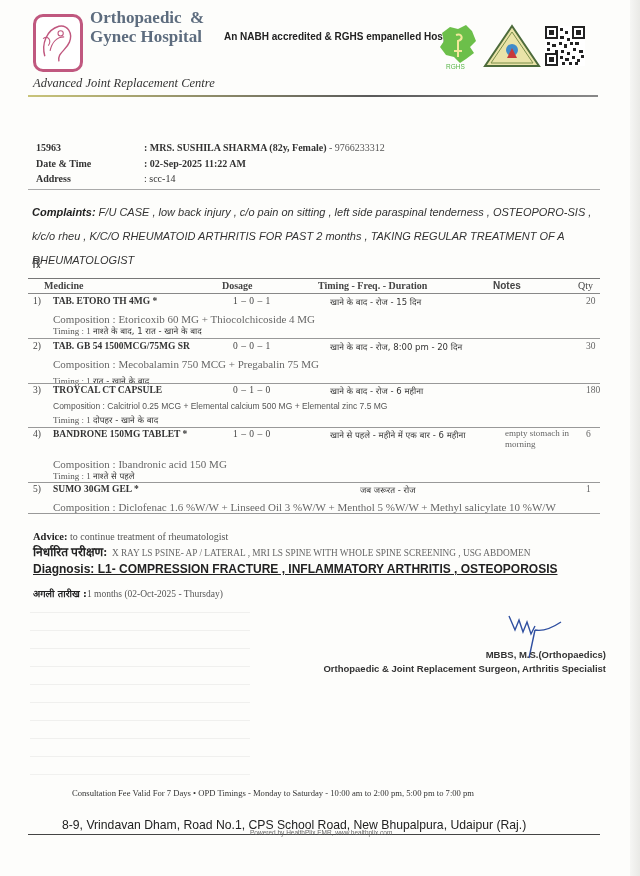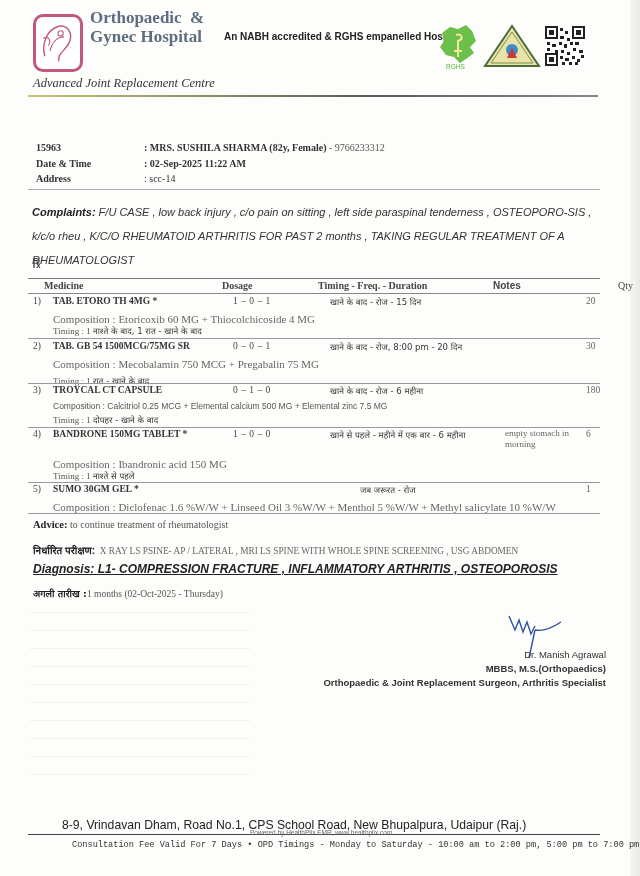--- a/index.html
+++ b/index.html
@@ -55,46 +55,46 @@
 
     
     .med-head-line { position: absolute; left: 28px; top: 278px; width: 572px; height: 1px; background: #777; }
     .med-head { position: absolute; left: 28px; top: 279px; width: 572px; height: 14px;
       font-size: 10px; font-weight: bold; color: #444; }
     .med-head span { position: absolute; top: 1px; white-space: nowrap; }
     .col-h-med { left: 16px; }
     .col-h-dose { left: 194px; }
     .col-h-time { left: 290px; }
     .col-h-notes { left: 465px; font-family: "Liberation Sans", sans-serif; font-size: 10px; }
-    .col-h-qty { left: 550px; font-weight: normal; margin-left: 40px; }
+    .col-h-qty { left: 550px; font-weight: normal; }
     .med-head-line2 { position: absolute; left: 28px; top: 293px; width: 572px; height: 1px; background: #888; }
 
     .med { position: absolute; left: 28px; width: 572px; font-size: 9.5px; color: #333; }
     .med .idx { position: absolute; left: 5px; top: 2px; font-size: 9.5px; color: #444; }
     .med .name { position: absolute; left: 25px; top: 2px; font-weight: bold; font-size: 9.5px;
       white-space: nowrap; color: #333; }
     .med .dose { position: absolute; left: 205px; top: 2px; white-space: nowrap; color: #444; letter-spacing: 0.5px; }
     .med .timing { position: absolute; left: 302px; top: 2px; white-space: nowrap;
       font-family: "DejaVu Sans", sans-serif; font-size: 8.5px; color: #333; }
     .med .notes { position: absolute; left: 477px; top: 1px; width: 80px; font-size: 9px;
       color: #666; line-height: 11px; }
     .med .qty { position: absolute; left: 558px; top: 2px; width: 14px; text-align: left; color: #666; }
     .med .comp { position: absolute; left: 25px; white-space: nowrap; font-size: 11px; color: #666; }
     .med .comp.big { font-family: "Liberation Sans", sans-serif; font-size: 8.5px; color: #555; }
     .med .tline { position: absolute; left: 25px; white-space: nowrap; font-size: 9px; color: #555; }
     .med .tline .hi { font-family: "DejaVu Sans", sans-serif; font-size: 8.5px; color: #333; }
     .med .sep { position: absolute; left: 0; width: 572px; height: 1px; background: #999; }
 
     
-    .advice { position: absolute; left: 33px; top: 519px; font-size: 10px; color: #555; white-space: nowrap; }
+    .advice { position: absolute; left: 33px; top: 531px; font-size: 10px; color: #555; white-space: nowrap; }
     .advice b { color: #222; font-size: 10.5px; }
     .tests { position: absolute; left: 33px; top: 543px; font-size: 9.3px; color: #666; white-space: nowrap; }
-    .tests b { font-family: Liberation Sans, sans-serif; color: #222; font-size: 10px; }
+    .tests b { font-family: Liberation Serif, serif; color: #222; font-size: 12px; }
     .diagnosis { position: absolute; left: 33px; top: 562px; font-family: "Liberation Sans", sans-serif;
-      font-style: italic; font-weight: bold; font-size: 12px; color: #222; text-decoration: underline;
+      font-weight: bold; font-size: 12px; color: #222; text-decoration: underline;
       white-space: nowrap; }
     .followup { position: absolute; left: 33px; top: 587px; font-size: 9.5px; color: #555; white-space: nowrap; }
     .followup b { font-family: "DejaVu Sans", sans-serif; color: #222; font-size: 9.5px; }
 
     
     .sig { position: absolute; left: 505px; top: 612px; width: 60px; height: 48px; }
     .doc { position: absolute; right: 34px; top: 648px; text-align: right; font-family: "Liberation Sans", sans-serif;
       color: #333; }
     .doc-name { font-size: 9.5px; line-height: 14px; }
     .doc-qual { font-size: 9.5px; font-weight: bold; line-height: 14px; }
@@ -103,21 +103,21 @@
     
     .ghost { position: absolute; left: 30px; top: 612px; width: 220px; height: 190px; opacity: 0.12; }
     .ghost div { height: 1px; background: #999; margin: 0 0 17px 0; }
 
     
     .foot-addr { position: absolute; left: 62px; top: 818px; font-family: "Liberation Sans", sans-serif;
       font-size: 12.2px; color: #222; white-space: nowrap; }
     .foot-line { position: absolute; left: 28px; top: 834px; width: 572px; height: 1px; background: #444; }
     .foot-powered { position: absolute; left: 250px; top: 829px; font-family: "Liberation Sans", sans-serif;
       font-size: 6.5px; color: #666; white-space: nowrap; }
-    .foot-opd { position: absolute; left: 72px; top: 840px; font-family: Liberation Mono, monospace;
+    .foot-opd { position: absolute; left: 72px; top: 788px; font-family: Liberation Serif, serif;
       font-size: 8.6px; color: #333; white-space: nowrap; }
   </style>
 </head>
 <body>
 
 <div class="page-edge"></div>
 
 <div class="logo-box">
   <svg viewBox="0 0 50 58">
     <path d="M10 44 C6 30 12 14 26 10 C36 8 42 18 38 28 C34 38 24 40 26 50" fill="none" stroke="#c0587f" stroke-width="1.6"></path>
@@ -273,21 +273,20 @@
     <div></div>
     <div></div>
     <div></div>
     <div></div>
 </div>
 
 <svg class="sig" viewBox="0 0 60 48">
   <path d="M4 4 L10 18 L14 8 L18 20 L22 10 L26 22 L30 14 M30 18 C40 20 50 14 56 10 M30 18 L24 46" fill="none" stroke="#2f4fa0" stroke-width="1.4"></path>
 </svg>
 <div class="doc">
-  <div class="doc-name">Dr. Manish Agrawal</div>
   <div class="doc-qual">MBBS, M.S.(Orthopaedics)</div>
   <div class="doc-title">Orthopaedic &amp; Joint Replacement Surgeon, Arthritis Specialist</div>
 </div>
 
 <div class="foot-addr">8-9, Vrindavan Dham, Road No.1, CPS School Road, New Bhupalpura, Udaipur (Raj.)</div>
 <div class="foot-line"></div>
 <div class="foot-powered">Powered by HealthPlix EMR, www.healthplix.com</div>
 <div class="foot-opd">Consultation Fee Valid For 7 Days  •  OPD Timings - Monday to Saturday - 10:00 am to 2:00 pm, 5:00 pm to 7:00 pm</div>
 
 </body></html>

